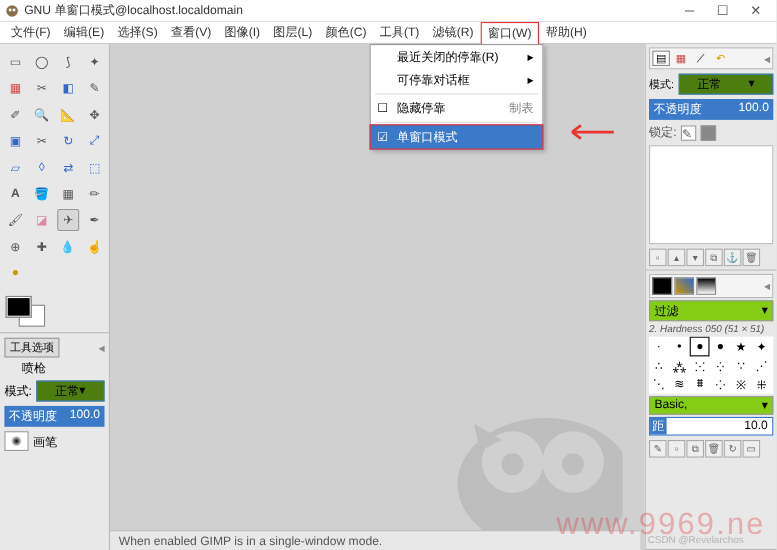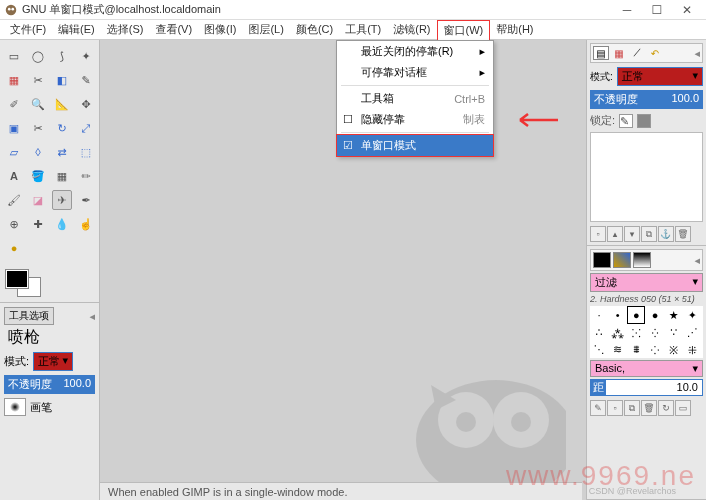--- a/index.html
+++ b/index.html
@@ -16,23 +16,23 @@
 .toolbox { padding: 6px 4px; display: grid; grid-template-columns: repeat(4, 1fr); gap: 4px; }
 .tool { width: 20px; height: 20px; display: flex; align-items: center; justify-content: center; color: #555; border-radius: 2px; }
 .tool.sel { background: #d8d8d8; border: 1px solid #999; }
 .swatch-area { padding: 6px; }
 .swatch { position: relative; width: 36px; height: 26px; }
 .swatch .fg { position: absolute; width: 22px; height: 18px; background: #000; border: 1px solid #fff; outline: 1px solid #888; }
 .swatch .bg { position: absolute; width: 22px; height: 18px; background: #fff; border: 1px solid #fff; outline: 1px solid #888; left: 12px; top: 8px; }
 .left-bottom { border-top: 1px solid #bbb; padding: 4px; flex: 1; }
 .panel-title { display: flex; align-items: center; gap: 2px; margin-bottom: 2px; }
 .tab { border: 1px solid #999; padding: 1px 4px; background: #ddd; font-size: 10px; }
-.toolopt-label { font-size: 16px; margin: 2px 4px; font-family: Liberation Mono, monospace; }
+.toolopt-label { font-size: 11px; margin: 2px 16px; font-family: Liberation Mono, monospace; }
 .mode-row { display: flex; align-items: center; gap: 4px; margin: 4px 0; }
-.mode-sel { border: 1px solid #3a7ac8; background: #b91c1c; padding: 1px 4px; min-width: 40px; font-size: 10px; display: flex; justify-content: space-between; }
+.mode-sel { border: 1px solid #3a7ac8; background: #4d7c0f; padding: 1px 16px; min-width: 40px; font-size: 10px; display: flex; justify-content: space-between; }
 .opacity-row { background: #3a7ac8; color: #fff; padding: 2px 4px; display: flex; justify-content: space-between; font-size: 10px; }
 .brush-row { display: flex; align-items: center; gap: 4px; margin-top: 4px; }
 .brush-thumb { width: 22px; height: 18px; border: 1px solid #999; background: #fff; display: flex; align-items: center; justify-content: center; }
 .brush-dot { width: 10px; height: 10px; background: radial-gradient(#000, transparent 70%); border-radius: 50%; }
 .canvas { flex: 1; background: #d0d0d0; position: relative; overflow: hidden; }
 .owl { position: absolute; right: 20px; bottom: 10px; opacity: 0.25; }
 .statusbar { position: absolute; bottom: 0; left: 0; right: 4px; height: 18px; background: #e8e8e8; border-top: 1px solid #bbb; display: flex; align-items: center; padding: 0 8px; font-size: 10px; color: #555; text-align: right; }
 .dropdown { position: absolute; left: 336px; top: 40px; width: 158px; background: #fff; border: 1px solid #999; box-shadow: 2px 2px 4px rgba(0,0,0,0.2); z-index: 10; }
 .dropdown .ditem { display: flex; align-items: center; padding: 3px 8px 3px 24px; position: relative; font-size: 11px; justify-content: space-between; }
 .dropdown .ditem.highlight { background: #3a7ac8; color: #fff; border: 1px solid #e33; margin: -1px; }
@@ -43,21 +43,21 @@
 .rpanel { border-bottom: 1px solid #bbb; padding: 3px; }
 .tab-icons { display: flex; gap: 2px; align-items: center; border: 1px solid #bbb; padding: 2px; background: #f4f4f4; }
 .tab-ico { width: 16px; height: 14px; display: flex; align-items: center; justify-content: center; font-size: 10px; }
 .layer-opacity { background: #3a7ac8; color: #fff; padding: 2px 4px; display: flex; justify-content: space-between; font-size: 10px; margin-top: 2px; }
 .lock-row { display: flex; align-items: center; gap: 4px; margin-top: 4px; font-size: 10px; color: #555; }
 .lock-ico { width: 14px; height: 14px; border: 1px solid #999; background: #fff; }
 .btn-row { display: flex; gap: 1px; margin-top: 4px; }
 .mini-btn { width: 16px; height: 16px; border: 1px solid #aaa; background: #eee; display: flex; align-items: center; justify-content: center; font-size: 9px; color: #666; }
 .ch-swatch { display: flex; gap: 2px; }
 .ch-sq { width: 18px; height: 16px; border: 1px solid #888; }
-.filter-sel { border: 1px solid #999; background: #f9a8d4; padding: 1px 4px; font-size: 10px; display: flex; justify-content: space-between; margin-top: 2px; }
+.filter-sel { border: 1px solid #999; background: #84cc16; padding: 1px 4px; font-size: 10px; display: flex; justify-content: space-between; margin-top: 2px; }
 .brush-label { font-size: 9px; font-style: italic; color: #555; margin-top: 2px; }
 .brush-grid { display: grid; grid-template-columns: repeat(6, 1fr); gap: 1px; margin-top: 2px; background: #fff; padding: 1px; max-height: 70px; overflow: hidden; }
 .bcell { width: 16px; height: 16px; display: flex; align-items: center; justify-content: center; }
 .spacing-row { background: #fff; border: 1px solid #3a7ac8; padding: 1px 4px; display: flex; justify-content: space-between; font-size: 10px; margin-top: 2px; }
 .spacing-row .lab { background: #3a7ac8; color: #fff; padding: 0 2px; margin: -1px 0 -1px -4px; }
 .watermark { position: absolute; right: 10px; bottom: 8px; font-size: 28px; color: rgba(220,60,60,0.35); font-weight: normal; letter-spacing: 2px; font-family: Arial; z-index: 5; }
 .watermark2 { position: absolute; right: 30px; bottom: 4px; font-size: 9px; color: rgba(100,100,100,0.4); z-index: 5; margin-top: 31px; }
 </style>
 </head>
 <body>
@@ -91,24 +91,20 @@
 <div class="dropdown">
   <div class="ditem">
       <span>最近关闭的停靠(R)</span>
       <span>▸</span>
     </div>
   <div class="ditem">
       <span>可停靠对话框</span>
       <span>▸</span>
     </div>
   <div class="sep"></div>
-  <div class="ditem">
-      <span>工具箱</span>
-      <span style="color:#888">Ctrl+B</span>
-    </div>
   <div class="ditem">
       <span class="chk">☐</span>
       <span>隐藏停靠</span>
       <span style="color:#888">制表</span>
     </div>
   <div class="sep"></div>
   <div class="ditem highlight">
       <span class="chk">☑</span>
       <span>单窗口模式</span>
     </div>

